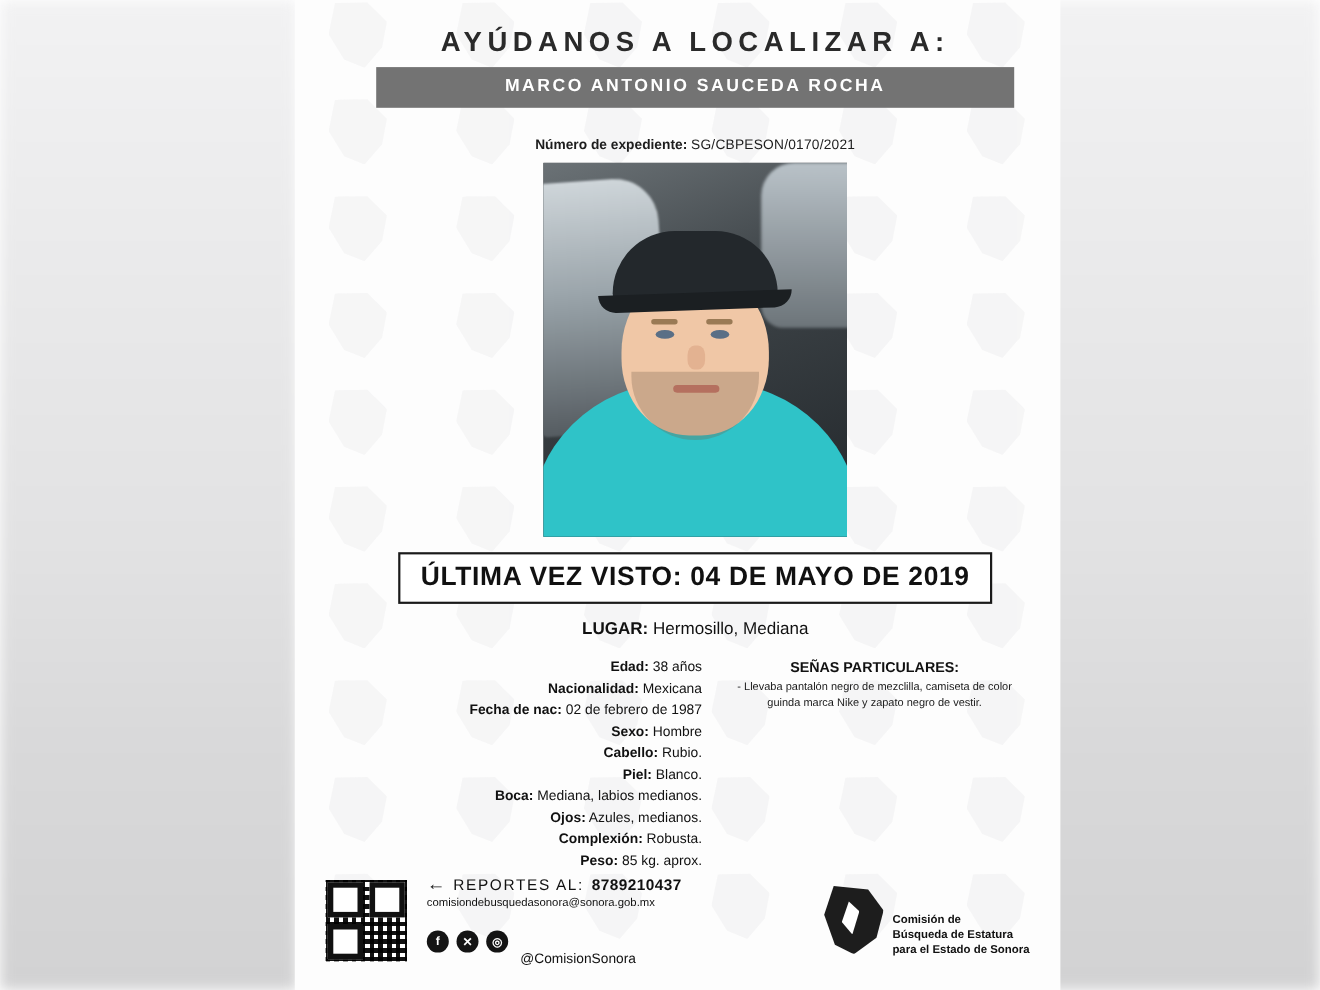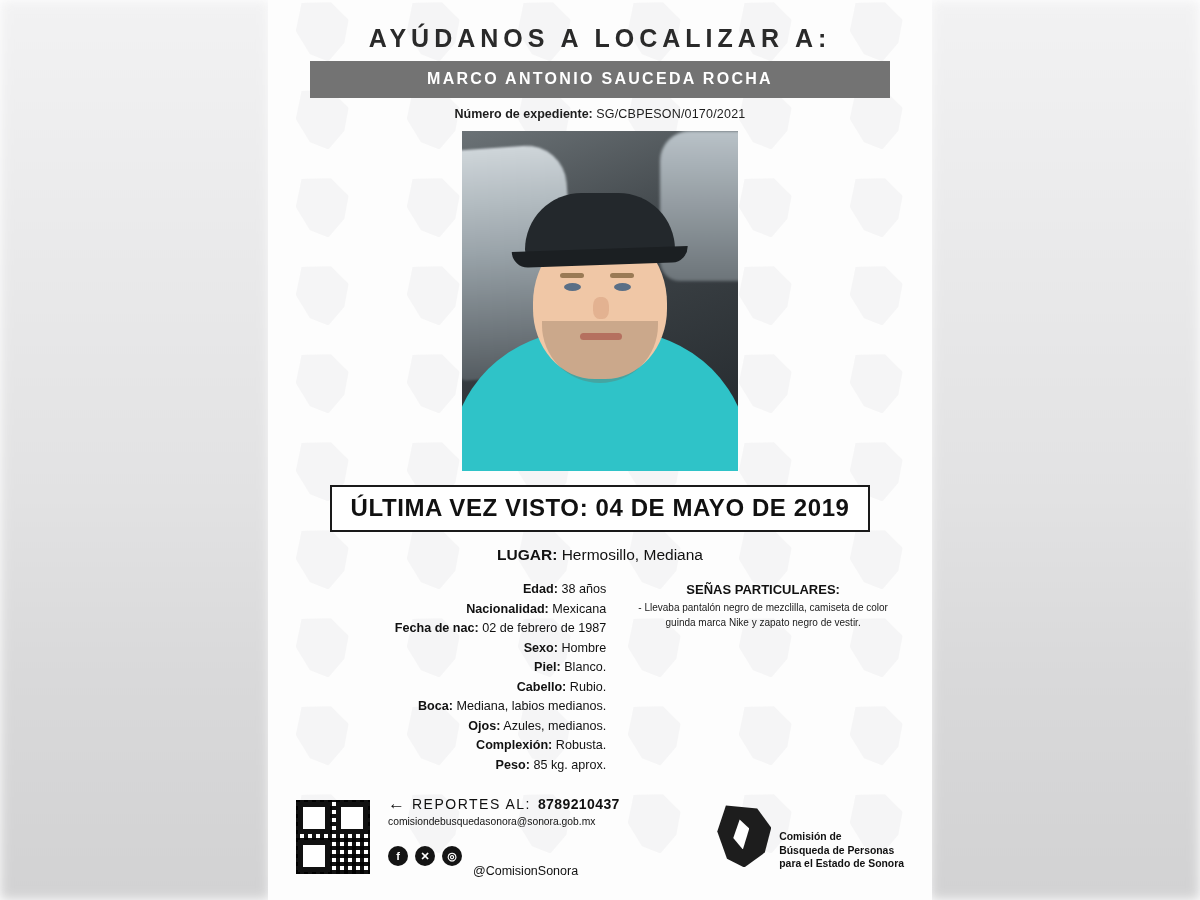--- a/index.html
+++ b/index.html
@@ -32,20 +32,21 @@
   .side-blur.right { right: 0; left: auto; width: 270px; }
 
   .poster {
     position: absolute;
     left: 268px;
     top: 0;
     width: 664px;
     height: 900px;
     background: #fdfdfd;
     overflow: hidden;
+    padding-left: 32px;
   }
   
   .watermark {
     position: absolute;
     inset: 0;
     opacity: 0.55;
     pointer-events: none;
   }
   .wm-row {
     display: flex;
@@ -81,21 +82,21 @@
     font-size: 16px;
     font-weight: bold;
     letter-spacing: 2.3px;
     padding: 9px 0 10px 0;
     margin: 0 18px;
   }
   .expediente {
     text-align: center;
     font-size: 12.5px;
     color: #1d1d1d;
-    margin-top: 9px;
+    margin-top: 26px;
     margin-bottom: 10px;
   }
   .expediente .label { font-weight: bold; }
   .expediente .value { font-weight: normal; letter-spacing: 0.2px; }
 
   .photo-wrap {
     display: flex;
     justify-content: center;
     margin-bottom: 14px;
   }
@@ -503,22 +504,22 @@
         <span class="k">LUGAR:</span>
         <span class="v">Hermosillo, Mediana</span>
       </div>
 
       <div class="cols">
         <div class="col-left">
           <div class="attr"><b>Edad:</b> <span>38 años</span></div>
           <div class="attr"><b>Nacionalidad:</b> <span>Mexicana</span></div>
           <div class="attr"><b>Fecha de nac:</b> <span>02 de febrero de 1987</span></div>
           <div class="attr"><b>Sexo:</b> <span>Hombre</span></div>
+          <div class="attr"><b>Cabello:</b> <span>Rubio.</span></div>
           <div class="attr"><b>Piel:</b> <span>Blanco.</span></div>
-          <div class="attr"><b>Cabello:</b> <span>Rubio.</span></div>
           <div class="attr"><b>Boca:</b> <span>Mediana, labios medianos.</span></div>
           <div class="attr"><b>Ojos:</b> <span>Azules, medianos.</span></div>
           <div class="attr"><b>Complexión:</b> <span>Robusta.</span></div>
           <div class="attr"><b>Peso:</b> <span>85 kg. aprox.</span></div>
         </div>
         <div class="col-right">
           <div class="senas-title">SEÑAS PARTICULARES:</div>
           <div class="senas-text">- Llevaba pantalón negro de mezclilla, camiseta de color guinda marca Nike y zapato negro de vestir.</div>
         </div>
       </div>
@@ -542,20 +543,20 @@
           <span class="sicon">✕</span>
           <span class="sicon">◎</span>
           <span class="handle">@ComisionSonora</span>
         </div>
       </div>
 
       <div class="org">
         <div class="org-mark"></div>
         <div class="org-text">
           <div>Comisión de</div>
-          <div>Búsqueda de Personas</div>
+          <div>Búsqueda de Estatura</div>
           <div>para el Estado de Sonora</div>
         </div>
       </div>
     </div>
 
   </div>
 </div>
 
 </body></html>

